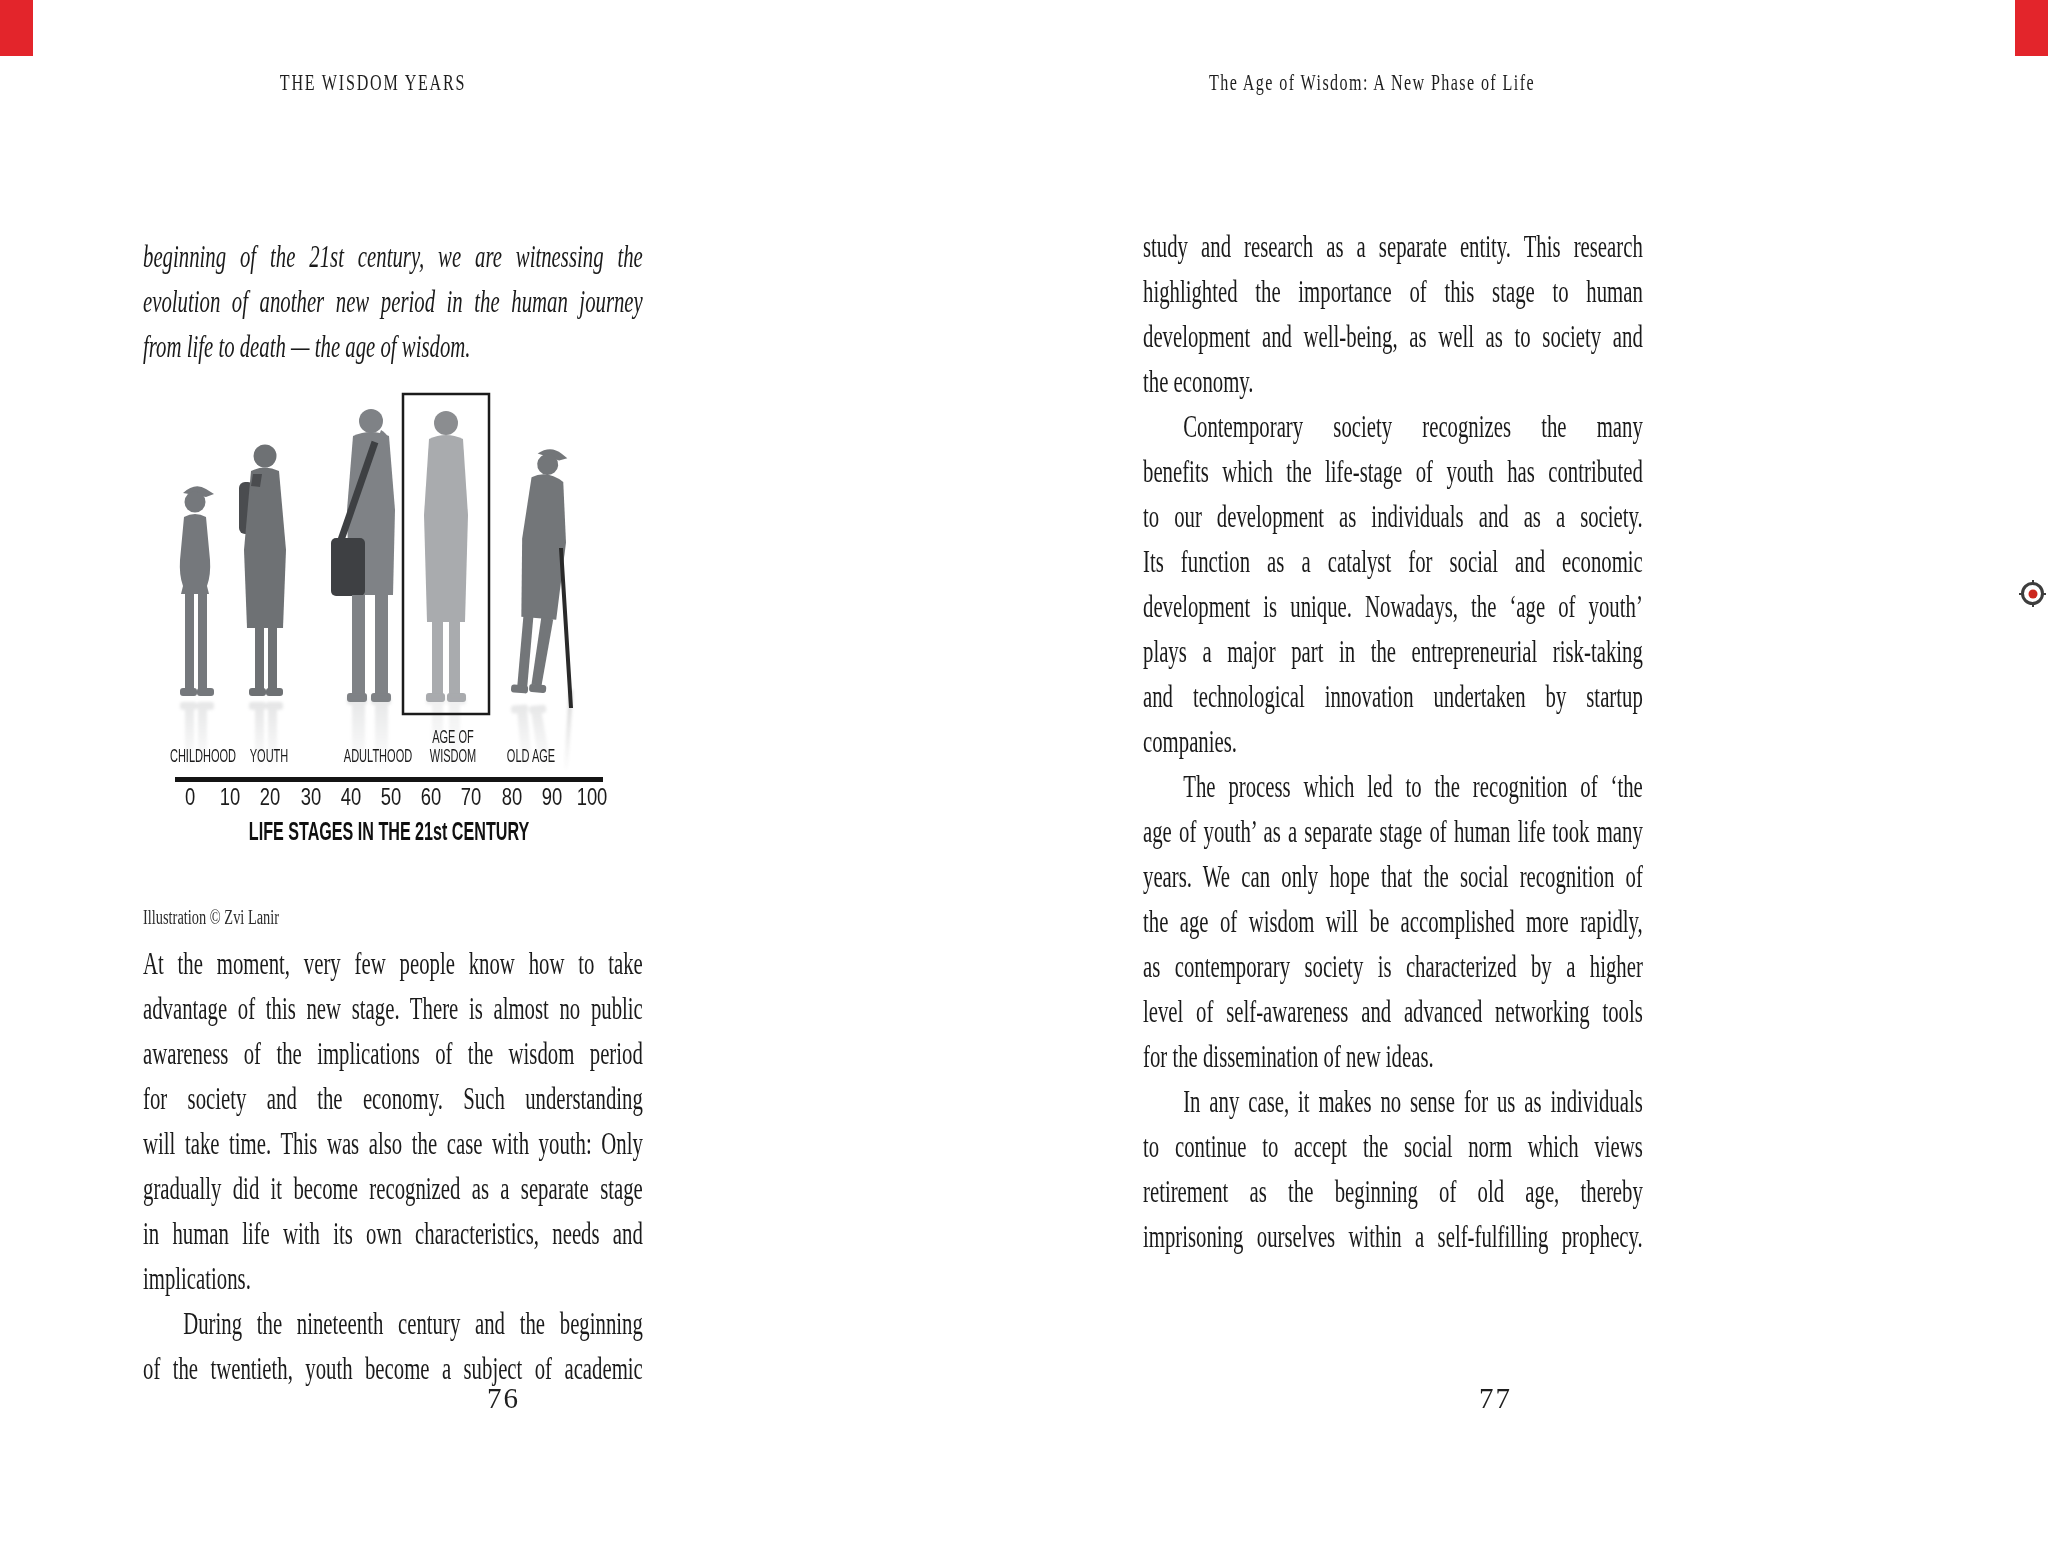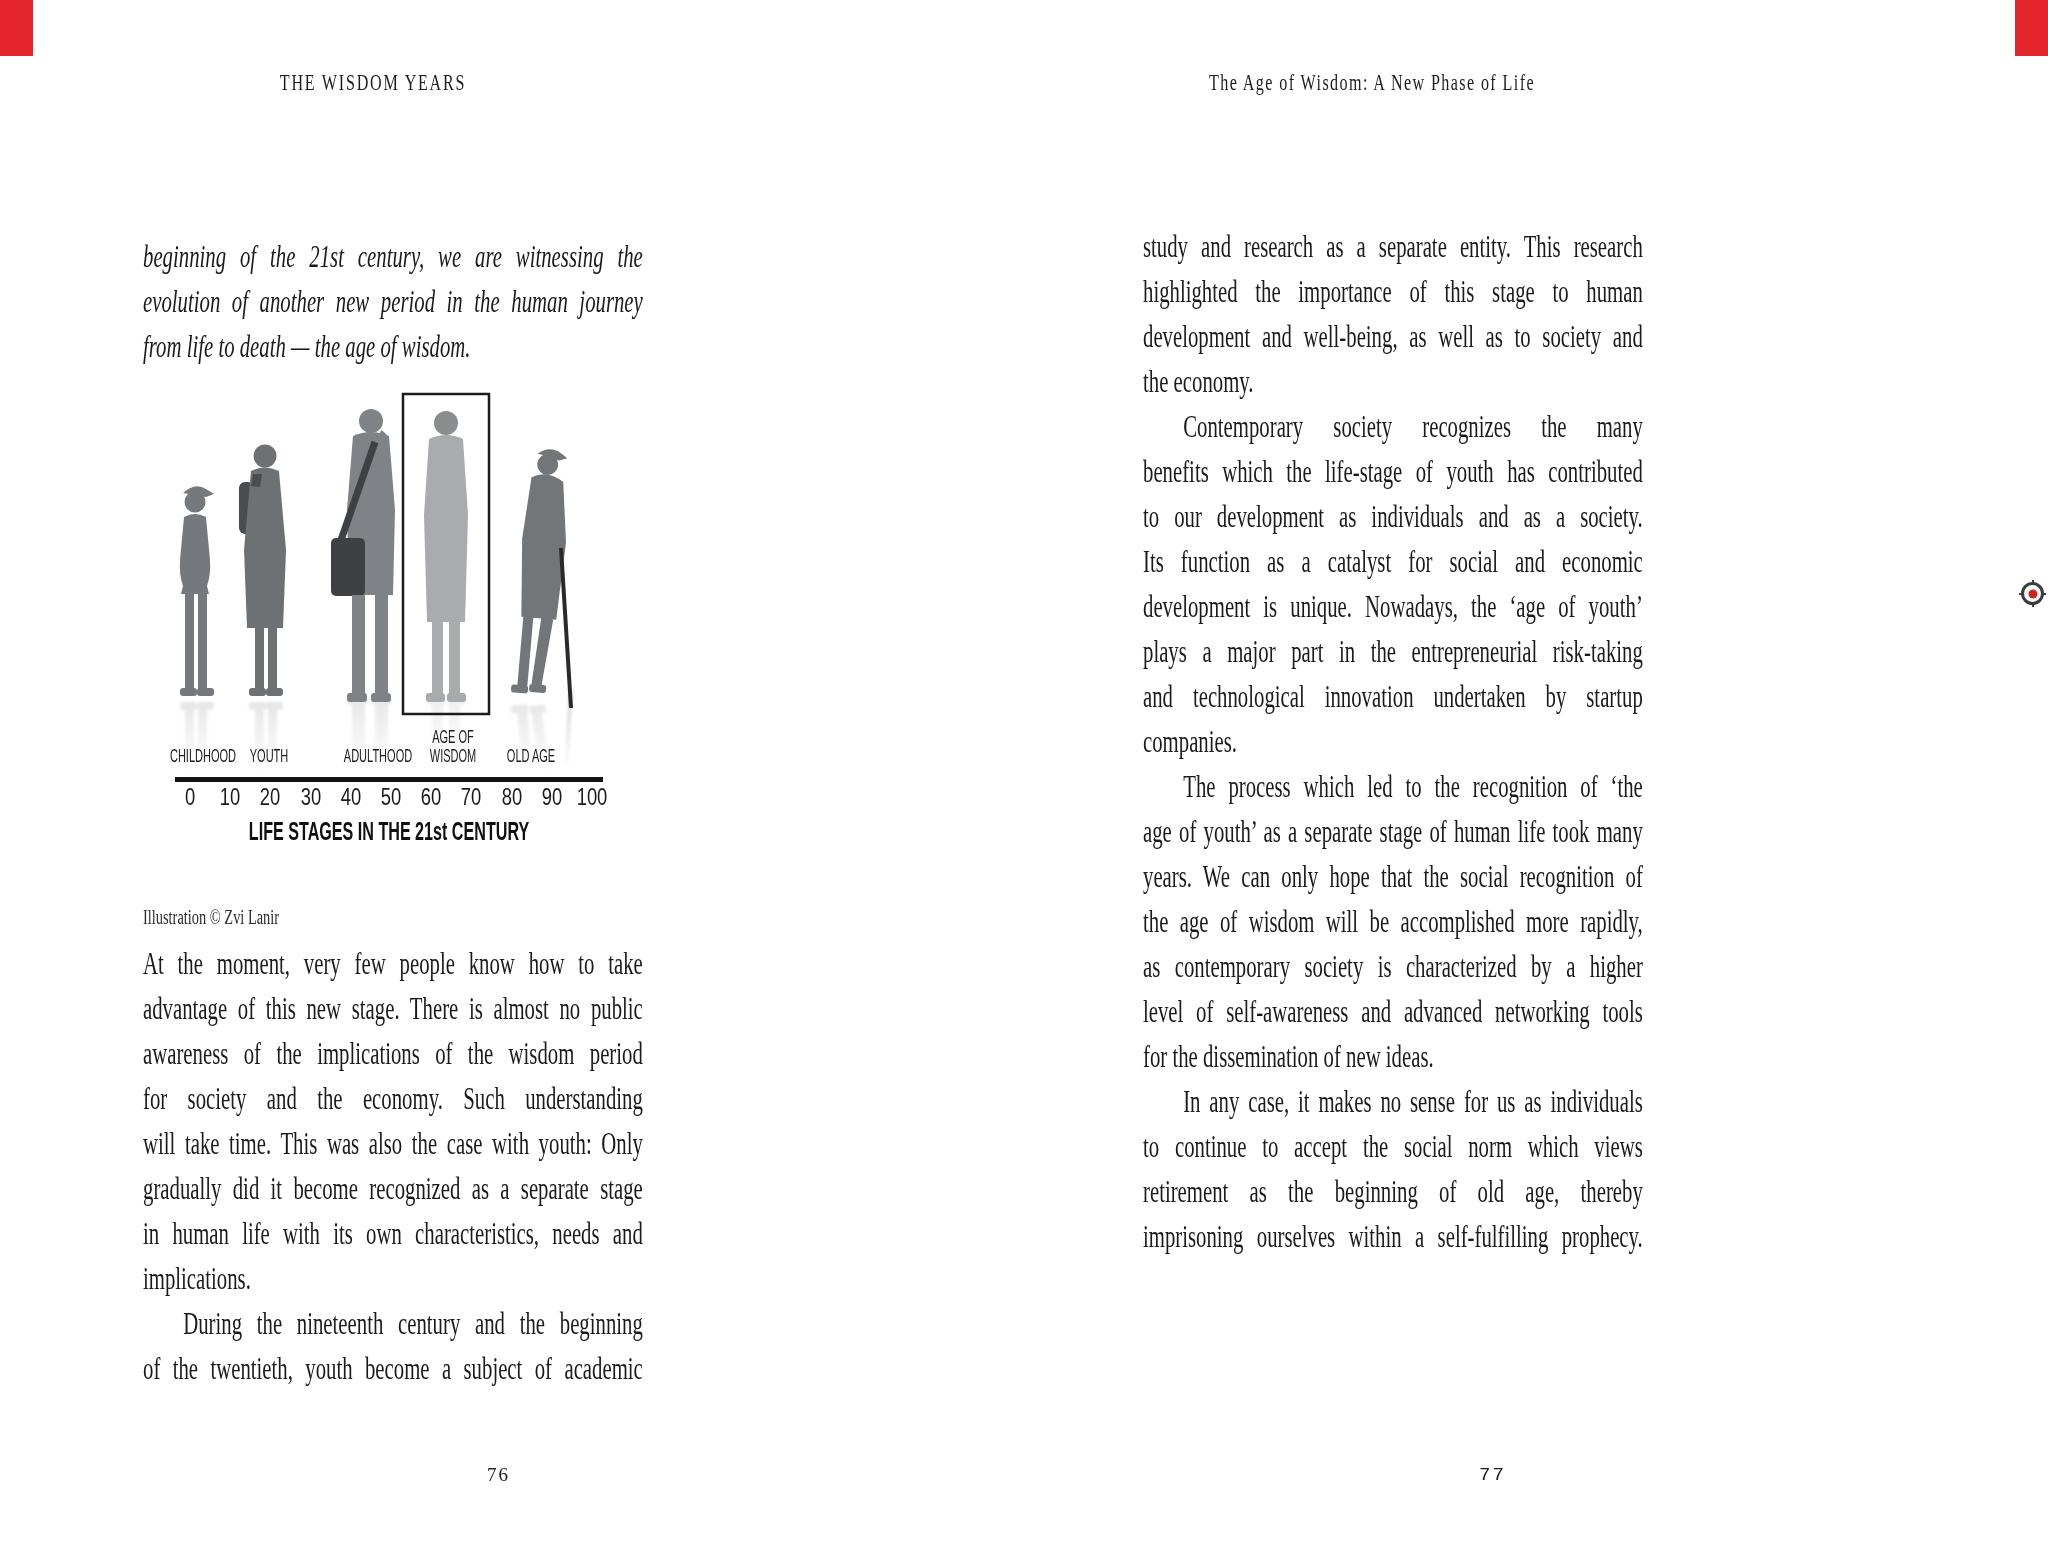--- a/index.html
+++ b/index.html
@@ -6,21 +6,21 @@
   body{
     width:2048px;height:1549px;position:relative;background:#ffffff;
     font-family:"Liberation Serif", serif;color:#1c1c1c;overflow:hidden;
   }
   
   .running-head{
     position:absolute;top:70px;white-space:nowrap;font-size:23px;
     letter-spacing:2.5px;color:#1e1e1e;
     transform:translateX(-50%) scaleX(0.70);transform-origin:50% 0;
   }
-  .folio{position:absolute;top:1464px;font-size:19px;letter-spacing:2px;color:#1e1e1e;}
+  .folio{position:absolute;top:1382px;font-size:29px;letter-spacing:2px;color:#1e1e1e;}
   
   .textcol{position:absolute;width:500px;}
   .line{
     width:746px;font-size:31px;line-height:45px;color:#1a1a1a;
     text-align:justify;text-align-last:justify;white-space:normal;
     transform:scaleX(0.67);transform-origin:0 0;
   }
   .line.end{text-align-last:left;}
   .line.ind{text-indent:60px;}
   
@@ -216,21 +216,21 @@
       <div class="line">the age of wisdom will be accomplished more rapidly,</div>
       <div class="line">as contemporary society is characterized by a higher</div>
       <div class="line">level of self-awareness and advanced networking tools</div>
       <div class="line end">for the dissemination of new ideas.</div>
       <div class="line ind">In any case, it makes no sense for us as individuals</div>
       <div class="line">to continue to accept the social norm which views</div>
       <div class="line">retirement as the beginning of old age, thereby</div>
       <div class="line">imprisoning ourselves within a self-fulfilling prophecy.</div>
     </div>
 
-  <div class="folio" style="left:1479px;font-family:Liberation Mono, monospace;">77</div>
+  <div class="folio" style="left:1479px;">77</div>
 </div>
 
 <div class="crop-mark crop-left" style="background: rgb(227, 37, 43);"></div>
 <div class="crop-mark crop-right" style="background: rgb(227, 37, 43);"></div>
 <div class="target">
   <span class="tickline t-n"></span>
     <span class="tickline t-s"></span>
   <span class="tickline t-w"></span>
     <span class="tickline t-e"></span>
   <span class="dot" style="background: rgb(204, 39, 30);"></span>

